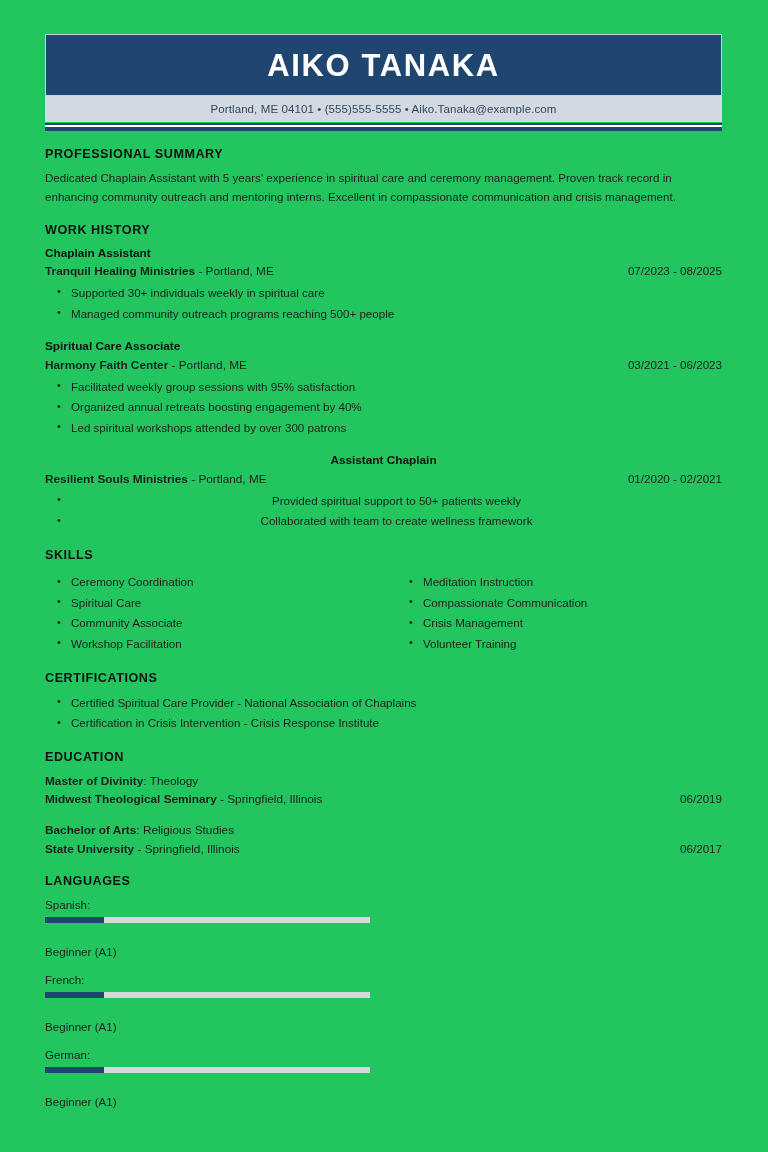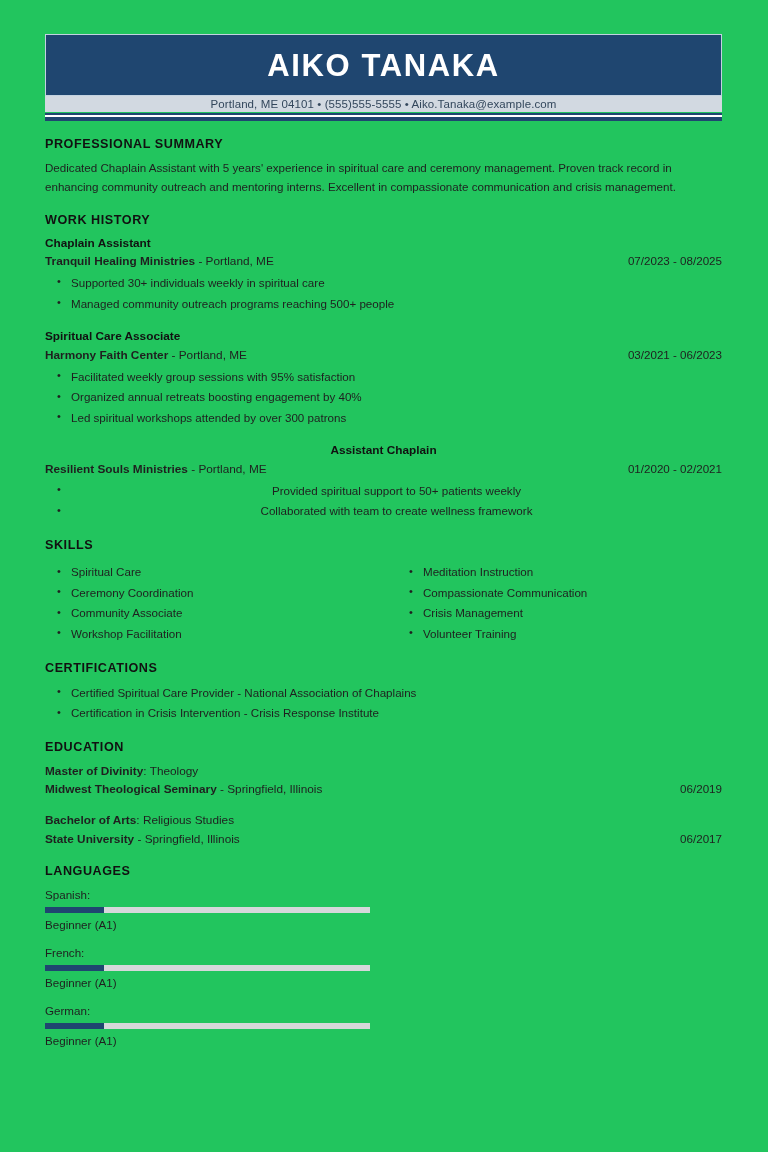--- a/index.html
+++ b/index.html
@@ -35,21 +35,21 @@
   }
   .name-band .name {
     color: #ffffff;
     font-size: 31px;
     font-weight: bold;
     letter-spacing: 1.6px;
     line-height: 1;
   }
   .contact-band {
     background: #d2d9e1;
-    height: 16px;
+    height: 26px;
     display: flex;
     align-items: center;
     justify-content: center;
     box-sizing: border-box;
   }
   .contact-band .contact {
     font-size: 11.5px;
     color: #33475c;
     letter-spacing: 0.1px;
   }
@@ -182,21 +182,21 @@
   }
   .lang-bar .fill {
     position: absolute;
     left: 0; top: 0; bottom: 0;
     background: #1f4670;
   }
   .lang-level {
     font-size: 11.6px;
     color: #1f1f1f;
     line-height: 1.5;
-    margin-top: 3px;
+    margin-top: 20px;
   }
 </style>
 </head>
 <body>
 
 <div class="page">
 
   <div>
     <div class="name-band">
       <div class="name">AIKO TANAKA</div>
@@ -252,22 +252,22 @@
           </ul>
         </div>
       </div>
   </div>
 
   <div class="section">
     <div class="section-title">SKILLS</div>
     <div class="two-col">
       <div class="col">
         <ul class="bullets" id="skills-left">
+            <li>Ceremony Coordination</li>
             <li>Spiritual Care</li>
-            <li>Ceremony Coordination</li>
             <li>Community Associate</li>
             <li>Workshop Facilitation</li>
           </ul>
       </div>
       <div class="col right">
         <ul class="bullets" id="skills-right">
             <li>Meditation Instruction</li>
             <li>Compassionate Communication</li>
             <li>Crisis Management</li>
             <li>Volunteer Training</li>

